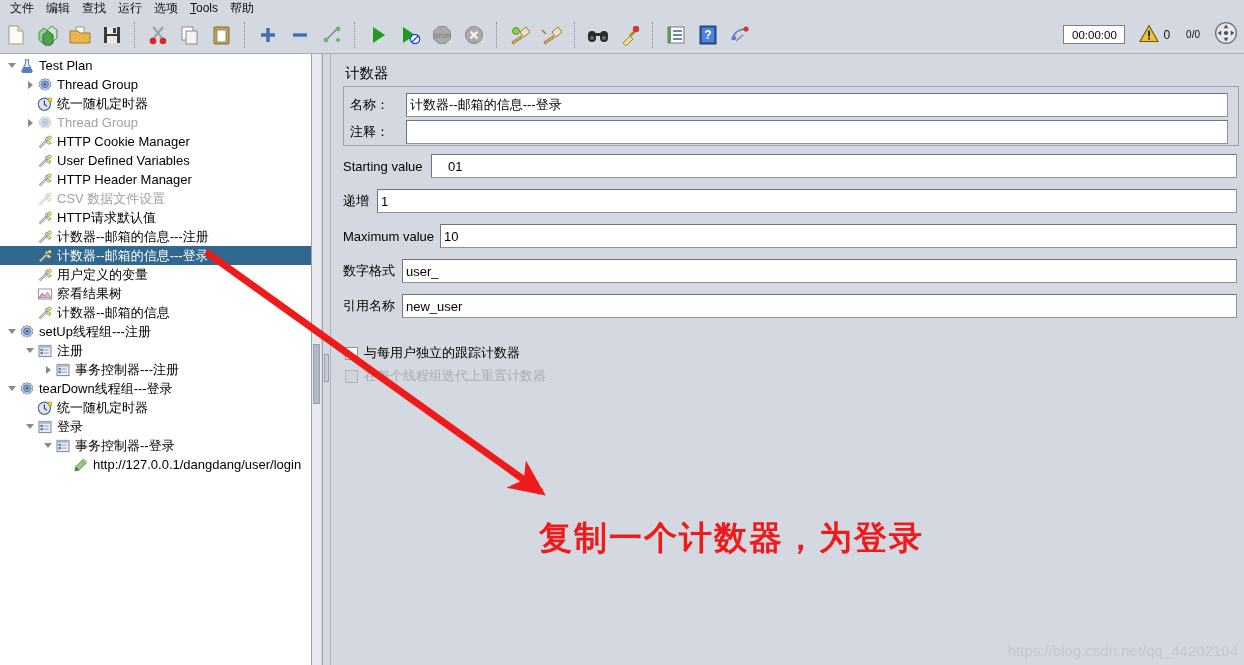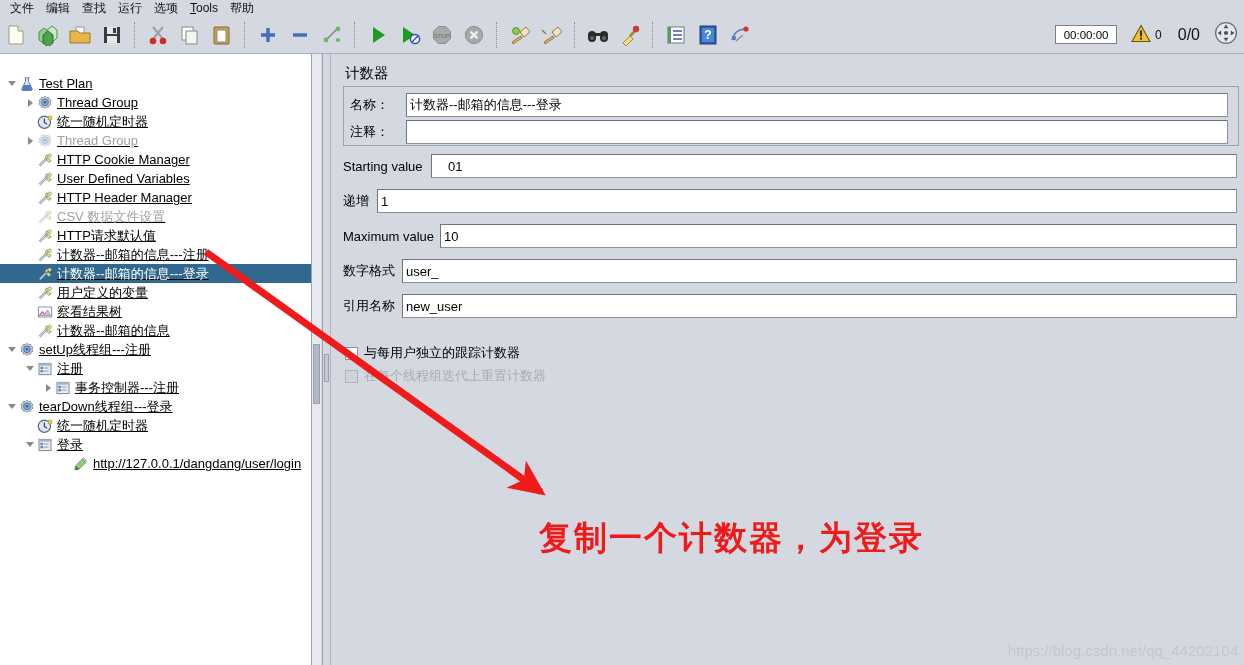--- a/index.html
+++ b/index.html
@@ -37,21 +37,21 @@
   }
   .tbbtn svg{display:block;}
   .tb-right{margin-left:auto;display:flex;align-items:center;padding-right:6px;}
   .timerbox{
     width:62px;height:19px;background:#fff;border:1px solid #7b7f8a;
     font-size:11.5px;line-height:18px;text-align:center;
     font-family:"Liberation Sans",sans-serif;color:#000;
     box-sizing:border-box;margin-right:14px;margin-left:47px;
   }
   .warncount{font-size:12px;margin:0 6px 0 4px;color:#111;}
-  .slashcount{font-size:16px;margin:0 14px 0 10px;color:#111;}
+  .slashcount{font-size:10px;margin:0 14px 0 10px;color:#111;}
 
   
   .tree-panel{
     position:absolute;left:0;top:54px;width:312px;height:611px;
     background:#ffffff;overflow:hidden;
     border-right:1px solid #9aa0ad;box-sizing:border-box;
   }
   .tree-scroll{position:absolute;left:312px;top:54px;width:9px;height:611px;background:#e8e9ee;}
   .tree-thumb{position:absolute;left:1px;top:290px;width:7px;height:60px;background:#b4b8c2;border:1px solid #9aa0ad;box-sizing:border-box;}
 
@@ -310,21 +310,21 @@
         <svg width="24" height="24" viewBox="0 0 24 24">
             <circle cx="12" cy="12" r="10.4" fill="#e6e8ee" stroke="#6c7180" stroke-width="1.3"></circle>
             <path d="M12 3.6l2.4 3.6h-4.8zM12 20.4l-2.4-3.6h4.8zM3.6 12l3.6-2.4v4.8zM20.4 12l-3.6 2.4V9.6z" fill="#4b4f5a"></path>
             <circle cx="12" cy="12" r="2.1" fill="#4b4f5a"></circle>
           </svg>
       </span>
     </div>
   </div>
 
   <div class="tree-panel">
-    <div id="tree-root" style="padding-top:20px;text-decoration:underline;">
+    <div id="tree-root" style="padding-top:2px;">
         <div class="tnode">
           <span style="flex: 0 0 auto; width: 6px; height: 19px;"></span>
           <span class="toggle">
             <span class="tri-d"></span>
           </span>
           <span class="ticon">
             <svg width="16" height="16" viewBox="0 0 16 16">
               <path d="M6.5 1.5h3v4l3.6 7.4a1 1 0 0 1-.9 1.5H3.8a1 1 0 0 1-.9-1.5L6.5 5.5z" fill="#dfe8f5" stroke="#5577aa"></path>
               <path d="M5 9h6l2 4.2a.8.8 0 0 1-.7 1.2H3.7A.8.8 0 0 1 3 13.2z" fill="#4f7fc4"></path>
               <rect x="5.6" y="1" width="4.8" height="1.5" fill="#8aa8cf"></rect>
@@ -581,20 +581,36 @@
           <span class="ticon">
             <svg width="16" height="16" viewBox="0 0 16 16">
               <rect x="2" y="2.4" width="12" height="11.2" fill="#e9edf4" stroke="#7f8794"></rect>
               <rect x="2" y="2.4" width="12" height="2.3" fill="#9fb7d6"></rect>
               <rect x="3.4" y="5.8" width="2.6" height="2.3" fill="#5f86bb"></rect>
               <rect x="3.4" y="9" width="2.6" height="2.3" fill="#5f86bb"></rect>
               <path d="M6.6 7h5M6.6 10.1h5" stroke="#8d949f" stroke-width=".9"></path>
             </svg>
           </span>
           <span class="tlabel">登录</span>
+        </div>
+        <div class="tnode">
+          <span style="flex: 0 0 auto; width: 42px; height: 19px;"></span>
+          <span class="toggle">
+            <span class="tri-d"></span>
+          </span>
+          <span class="ticon">
+            <svg width="16" height="16" viewBox="0 0 16 16">
+              <rect x="2" y="2.4" width="12" height="11.2" fill="#e9edf4" stroke="#7f8794"></rect>
+              <rect x="2" y="2.4" width="12" height="2.3" fill="#9fb7d6"></rect>
+              <rect x="3.4" y="5.8" width="2.6" height="2.3" fill="#5f86bb"></rect>
+              <rect x="3.4" y="9" width="2.6" height="2.3" fill="#5f86bb"></rect>
+              <path d="M6.6 7h5M6.6 10.1h5" stroke="#8d949f" stroke-width=".9"></path>
+            </svg>
+          </span>
+          <span class="tlabel">事务控制器--登录</span>
         </div>
         <div class="tnode">
           <span style="flex: 0 0 auto; width: 60px; height: 19px;"></span>
           <span class="toggle"></span>
           <span class="ticon">
             <svg width="16" height="16" viewBox="0 0 16 16">
               <path d="M10.6 1.8l3.4 3.4-1.5 1.5-3.4-3.4z" fill="#cfcfcf" stroke="#8a8a8a" stroke-width=".7"></path>
               <path d="M9.1 3.3l3.4 3.4-6.4 6.4-4.2.8.8-4.2z" fill="#8fd07a" stroke="#4f8a3c" stroke-width=".8"></path>
               <path d="M2.7 9.7l3.4 3.4-3.4.8z" fill="#5f5f5f"></path>
             </svg>

